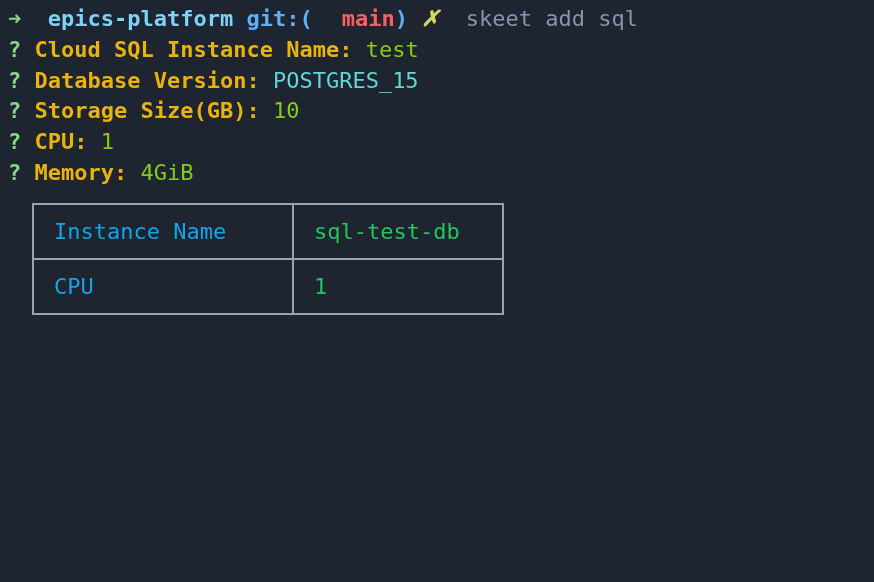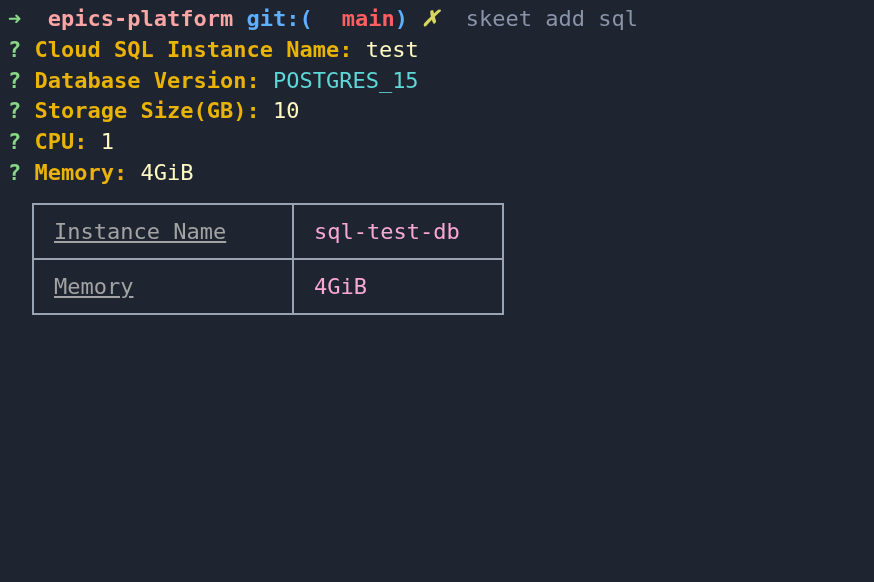--- a/index.html
+++ b/index.html
@@ -18,21 +18,21 @@
       overflow: hidden;
     }
     .prompt-line {
       line-height: 1.4;
       white-space: pre;
     }
     .arrow {
       color: #87d787;
     }
     .project {
-      color: #fca5a5;
+      color: #7dd3fc;
       font-weight: bold;
     }
     .git {
       color: #5fafff;
       font-weight: bold;
     }
     .paren {
       color: #5fafff;
       font-weight: bold;
     }
@@ -52,44 +52,43 @@
     }
     .question-mark {
       color: #87d787;
       font-weight: bold;
     }
     .prompt-label {
       color: #eab308;
       font-weight: bold;
     }
     .answer-default {
-      color: #fef9c3;
+      color: #84cc16;
     }
     .answer-cyan {
       color: #5fd7d7;
     }
     table.summary {
       border-collapse: collapse;
       margin-top: 14px;
       margin-left: 24px;
     }
     table.summary td {
       border: 2px solid #9aa3b2;
       padding: 14px 20px;
       font-family: 'Menlo', 'Monaco', 'Consolas', monospace;
       font-size: 22px;
       white-space: pre;
     }
     table.summary td.key {
-      color: #a3a3a3;
+      color: #0ea5e9;
       min-width: 260px;
-      text-decoration: underline;
     }
     table.summary td.val {
-      color: #f9a8d4;
+      color: #22c55e;
       min-width: 210px;
     }
   </style>
 </head>
 <body>
 
 <div class="prompt-line"><span class="arrow">➜</span>  <span class="project">epics-platform</span> <span class="git">git:</span><span class="paren">(</span><span class="branch">main</span><span class="paren">)</span> <span class="x-mark">✗</span> <span class="cmd">skeet add sql</span></div>
 
 <div class="prompt-line"><span class="question-mark">?</span> <span class="prompt-label">Cloud SQL Instance Name:</span> <span class="answer-default">test</span></div>
 
@@ -101,17 +100,17 @@
 
 <div class="prompt-line"><span class="question-mark">?</span> <span class="prompt-label">Memory:</span> <span class="answer-default">4GiB</span></div>
 
 <table class="summary">
   <tbody>
       <tr>
     <td class="key">Instance Name</td>
     <td class="val">sql-test-db</td>
   </tr>
   <tr>
-    <td class="key">Memory</td>
-    <td class="val">4GiB</td>
+    <td class="key">CPU</td>
+    <td class="val">1</td>
   </tr>
 </tbody>
   </table>
 
 </body></html>

